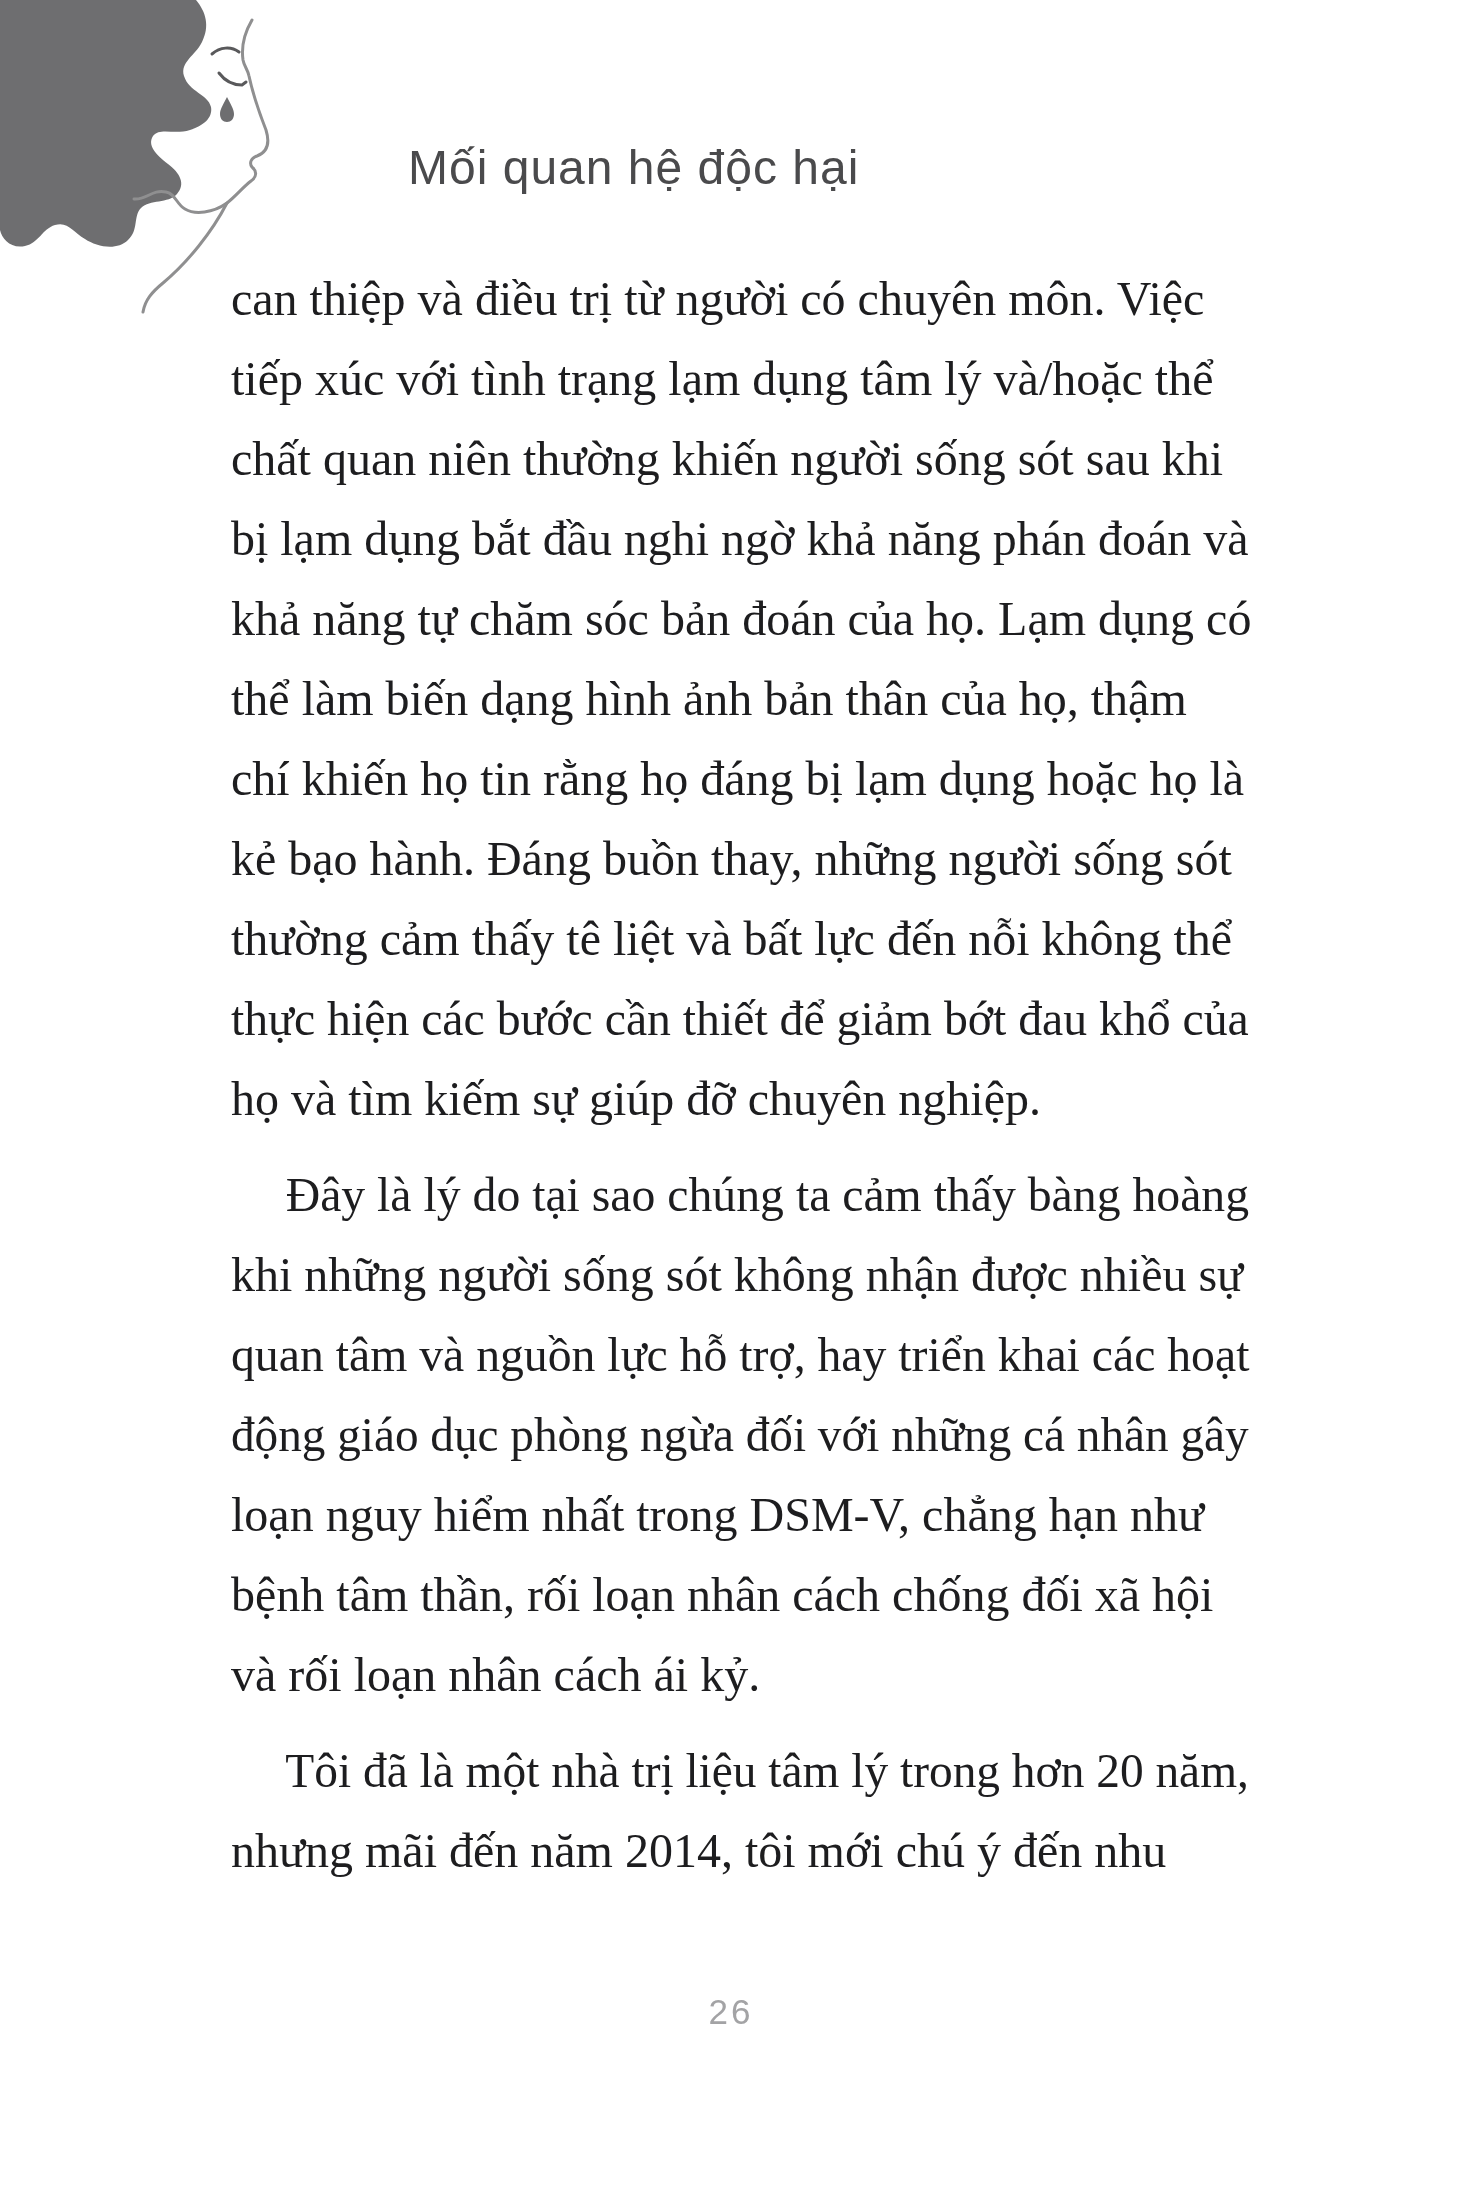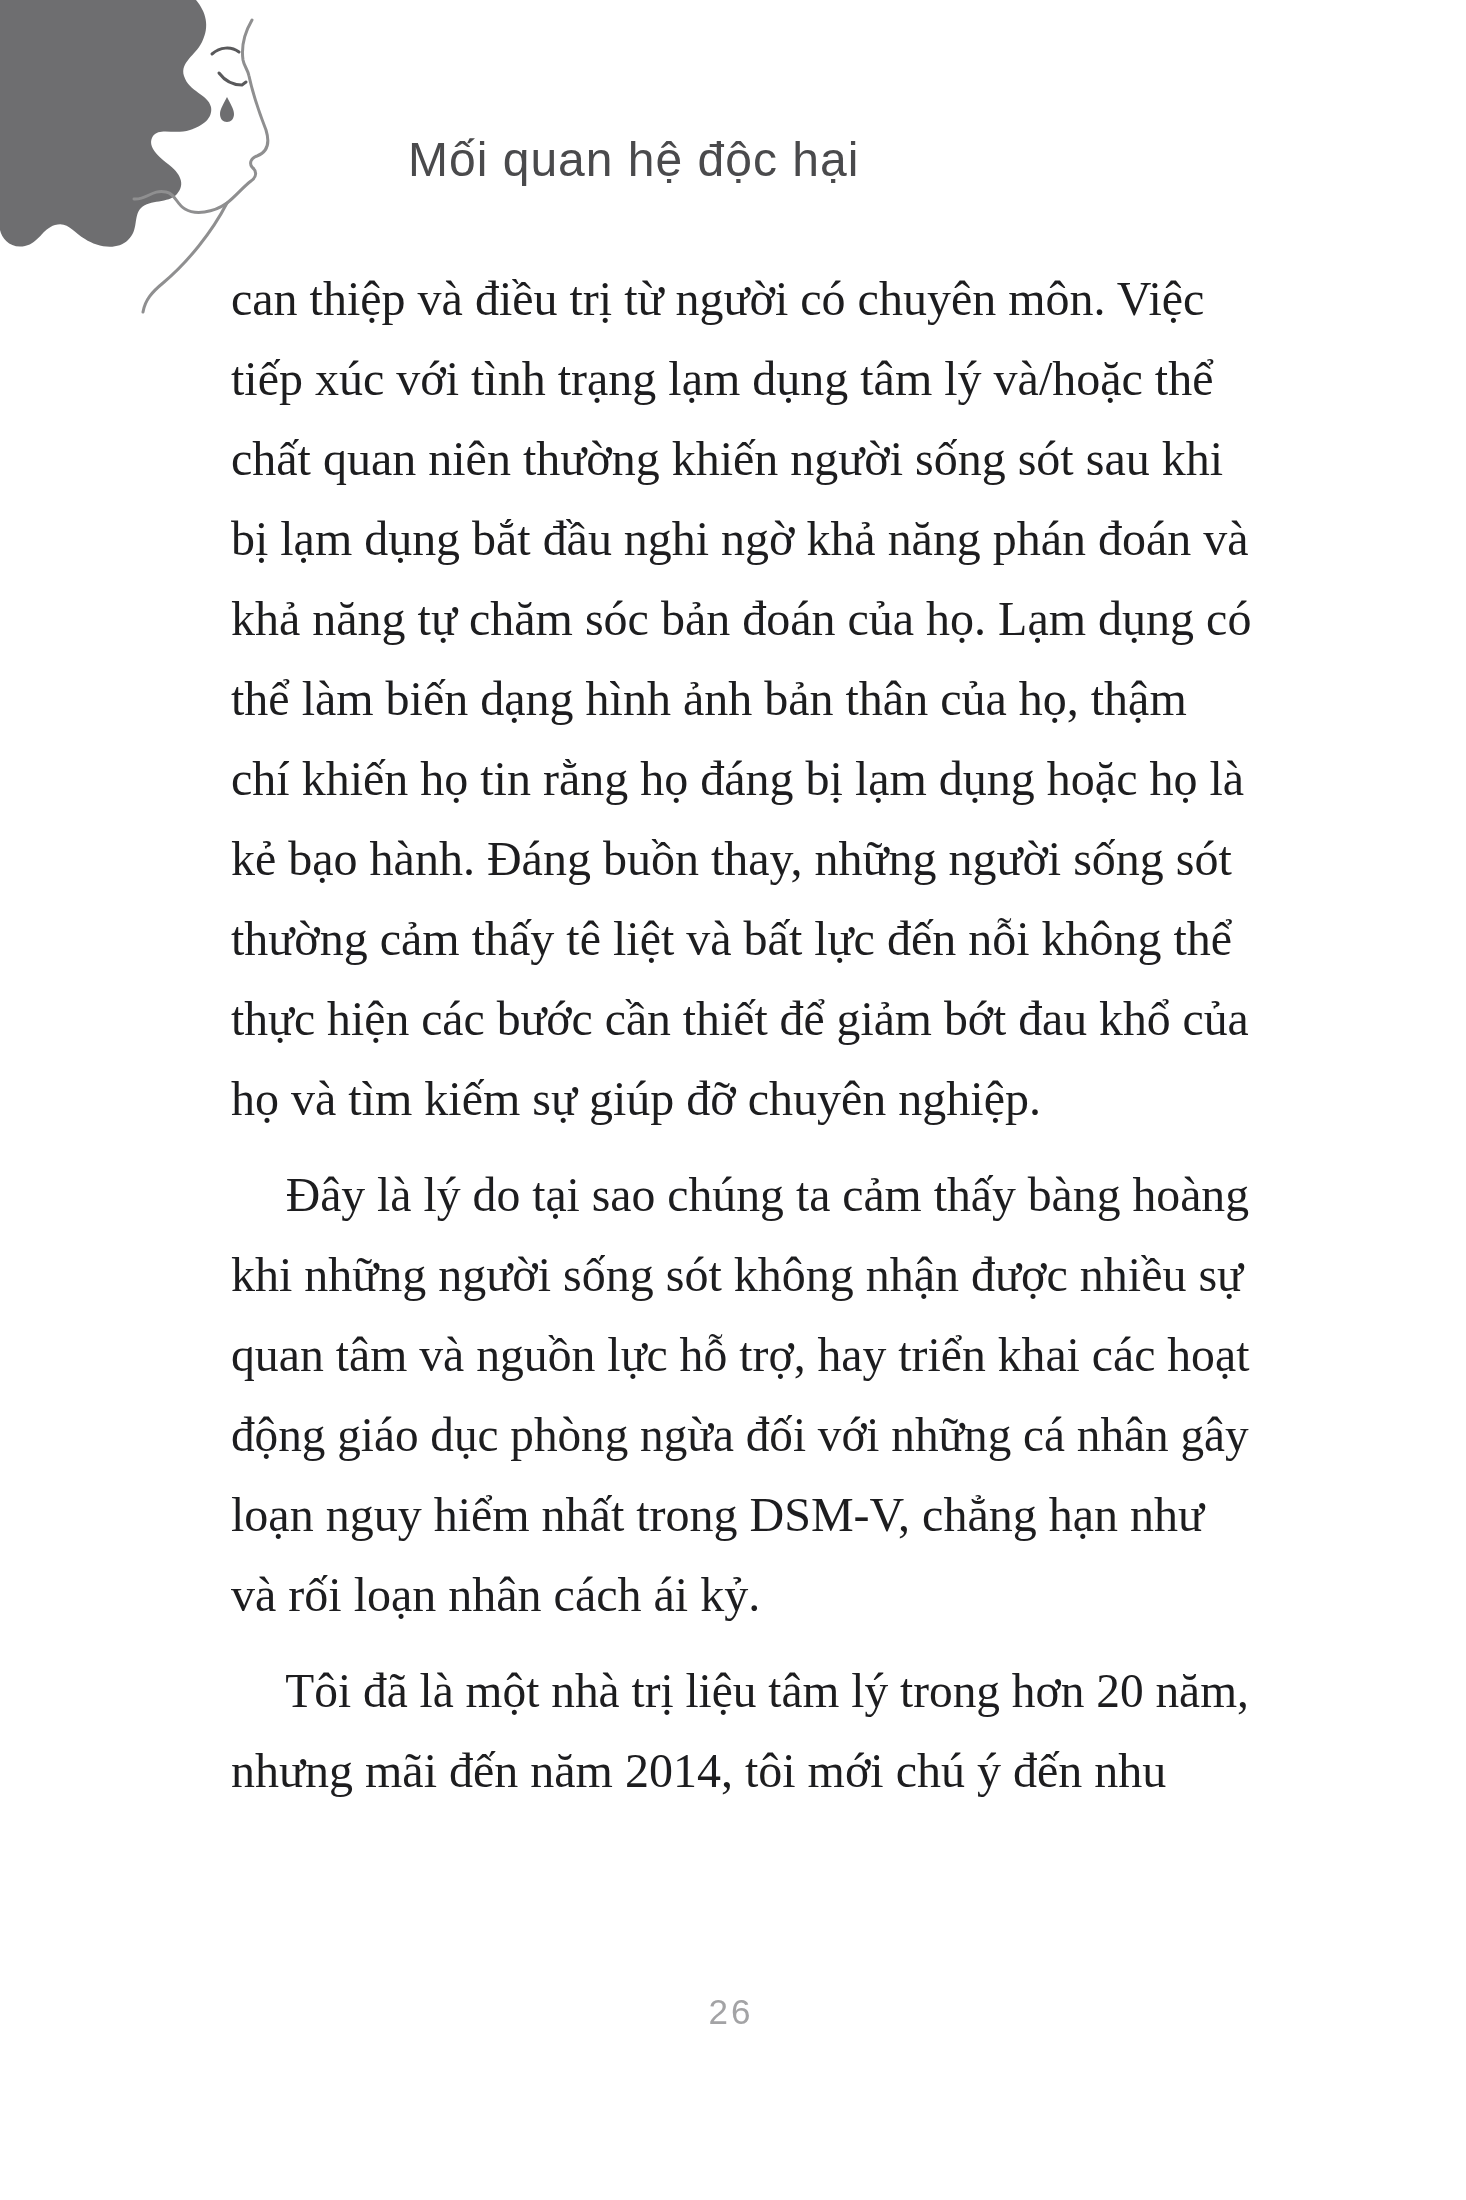--- a/index.html
+++ b/index.html
@@ -9,21 +9,21 @@
     background:#ffffff;
     overflow:hidden;
     font-family:"Liberation Serif","DejaVu Serif",serif;
   }
   
   #artwork{
     position:absolute;left:0;top:0;width:380px;height:340px;
   }
   
   #running-title{
-    position:absolute;left:408px;top:132px;height:64px;
+    position:absolute;left:408px;top:140px;height:64px;
     font-family:"Liberation Sans","DejaVu Sans",sans-serif;
     font-weight:300;
     font-size:48px;
     letter-spacing:1px;
     color:#4a4a4c;
     white-space:nowrap;
   }
   
   #body-text{
     position:absolute;left:222px;top:250px;width:1018px;
@@ -113,20 +113,21 @@
         <div class="line" style="word-spacing: 0px;">thường cảm thấy tê liệt và bất lực đến nỗi không thể</div>
         <div class="line" style="transform-origin: left center; transform: scaleX(0.994141);">thực hiện các bước cần thiết để giảm bớt đau khổ của</div>
         <div class="line last">họ và tìm kiếm sự giúp đỡ chuyên nghiệp.</div>
       </div>
       <div class="para indent">
         <div class="line" style="transform-origin: left center; transform: scaleX(0.994141);">Đây là lý do tại sao chúng ta cảm thấy bàng hoàng</div>
         <div class="line" style="word-spacing: 0px;">khi những người sống sót không nhận được nhiều sự</div>
         <div class="line" style="transform-origin: left center; transform: scaleX(0.994141);">quan tâm và nguồn lực hỗ trợ, hay triển khai các hoạt</div>
         <div class="line" style="transform-origin: left center; transform: scaleX(0.983575);">động giáo dục phòng ngừa đối với những cá nhân gây</div>
         <div class="line" style="word-spacing: 0px;">loạn nguy hiểm nhất trong DSM-V, chẳng hạn như</div>
+        <div class="line" style="word-spacing: 0px;">bệnh tâm thần, rối loạn nhân cách chống đối xã hội</div>
         <div class="line last">và rối loạn nhân cách ái kỷ.</div>
       </div>
       <div class="para indent">
         <div class="line" style="transform-origin: left center; transform: scaleX(0.987391);">Tôi đã là một nhà trị liệu tâm lý trong hơn 20 năm,</div>
         <div class="line last">nhưng mãi đến năm 2014, tôi mới chú ý đến nhu</div>
       </div>
     </div>
 
   <div id="page-number">26</div>
 

